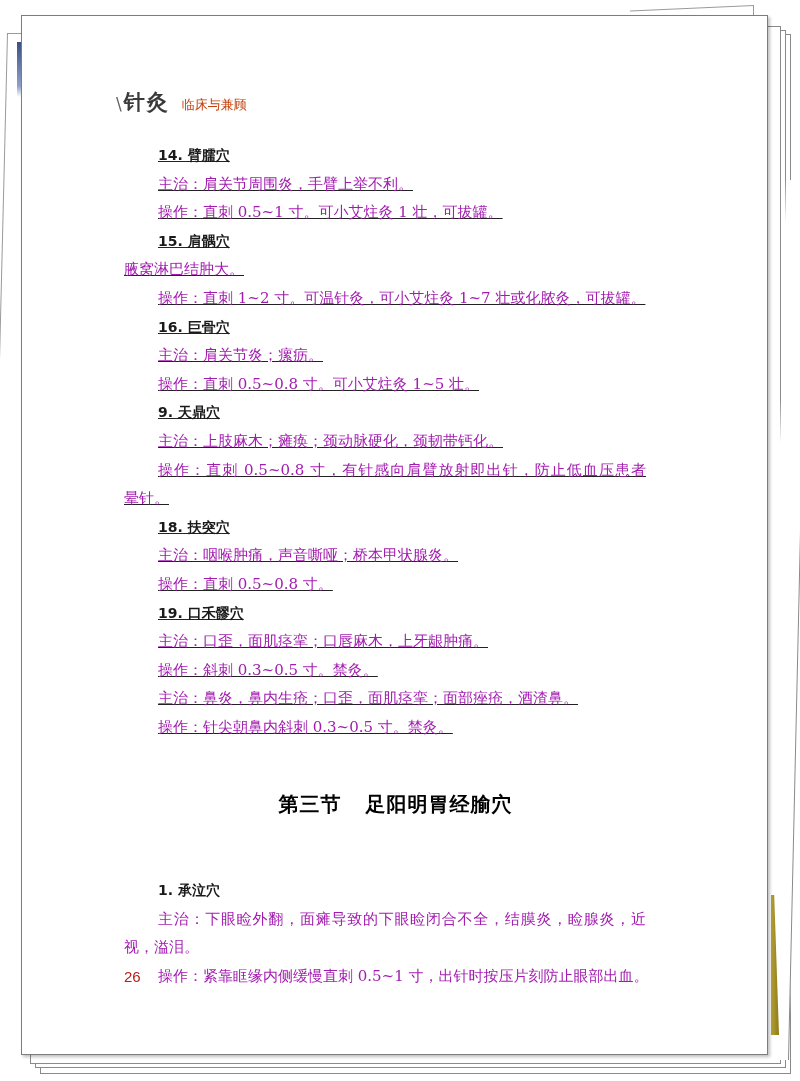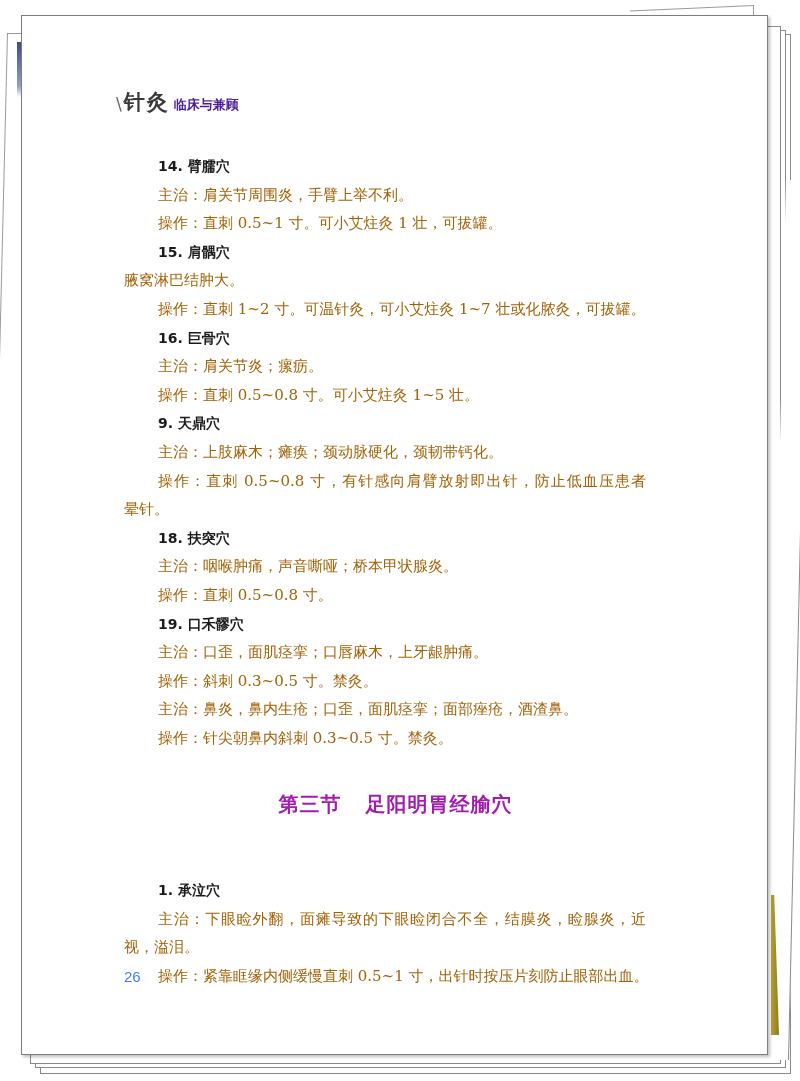--- a/index.html
+++ b/index.html
@@ -41,36 +41,36 @@
     position:absolute; left:21px; top:15px; width:747px; height:1040px;
     background:#fff; border:1.5px solid #7d7d7d; box-sizing:border-box;
     box-shadow:2px 2px 3px rgba(0,0,0,0.25);
   }
   .header {
     position:absolute; left:94px; top:72px; display:flex; align-items:flex-end;
     color:#444;
   }
   .header .needle { font-family:"DejaVu Sans",sans-serif; font-size:17px; color:#666; margin-right:2px; transform:translateY(-2px);}
   .header .brand { font-size:21px; font-weight:bold; letter-spacing:2px; color:#3a3a3a;text-align:center; }
-  .header .sub { font-size:13px; font-weight:bold; margin-left:4px; margin-bottom:2px; color:#4c1d95; }
-  .content { position:absolute; left:102px; top:136px; width:522px; }
-  .line { font-size:15px; line-height:28.6px; height:28.6px; white-space:nowrap; color:#a16207; }
+  .header .sub { font-size:13px; font-weight:normal; margin-left:12px; margin-bottom:2px; color:#c2410c; }
+  .content { position:absolute; left:102px; top:125px; width:522px;text-decoration:underline; }
+  .line { font-size:15px; line-height:28.6px; height:28.6px; white-space:nowrap; color:#a21caf; }
   .line.indent { padding-left:34px; }
   .line.cont { padding-left:0; }
   .item-title { font-family:"DejaVu Sans","Liberation Sans",sans-serif; font-weight:bold; font-size:14px; color:#1a1a1a; padding-left:34px; }
   .just { text-align:justify; text-align-last:justify; white-space:normal; }
   .section-title {
     position:absolute; left:0; width:747px; top:775px; text-align:center;
-    font-size:20px; font-weight:bold; color:#a21caf; letter-spacing:1px;
+    font-size:20px; font-weight:bold; color:#000000; letter-spacing:1px;
   }
   .section-title .gap { display:inline-block; width:24px; }
   .content2 { position:absolute; left:102px; top:860px; width:522px; }
   .page-number {
     position:absolute; left:102px; top:952px; font-family:"Liberation Sans","DejaVu Sans",sans-serif;
-    font-size:15px; color:#3b82f6;
+    font-size:15px; color:#b91c1c;
   }
 </style>
 </head>
 <body>
 
 <div class="tilt-left"></div>
 <div class="blue-strip"></div>
 <div class="tilt-top"></div>
 <div class="sheet back3"></div>
 <div class="sheet back2"></div>

